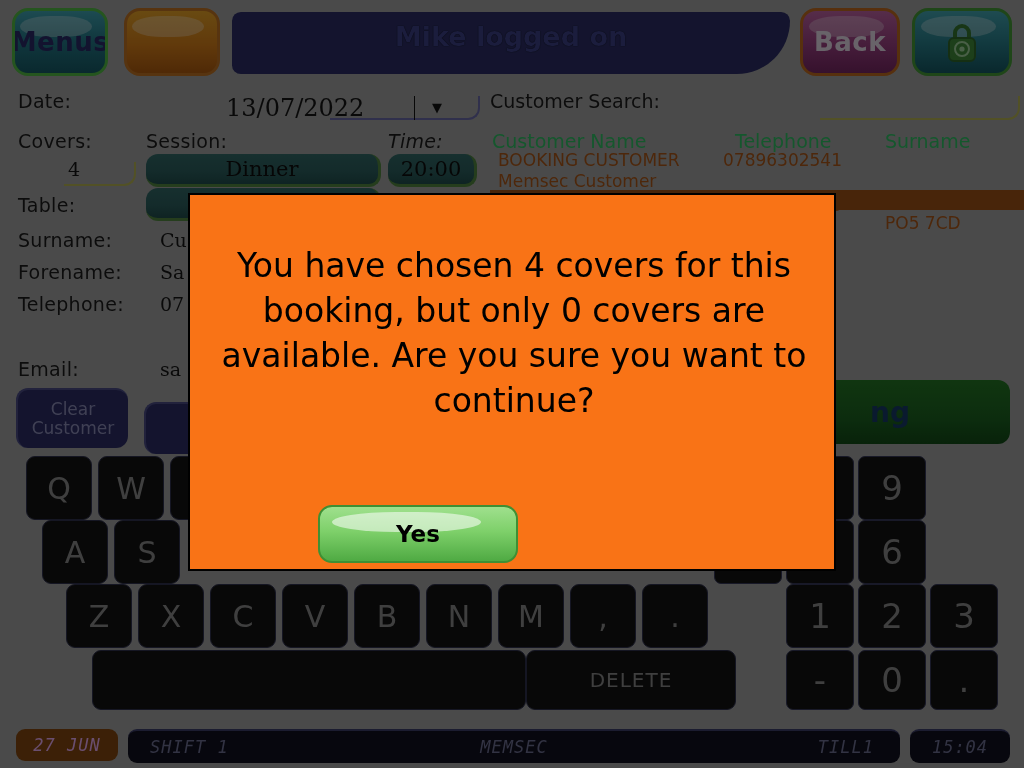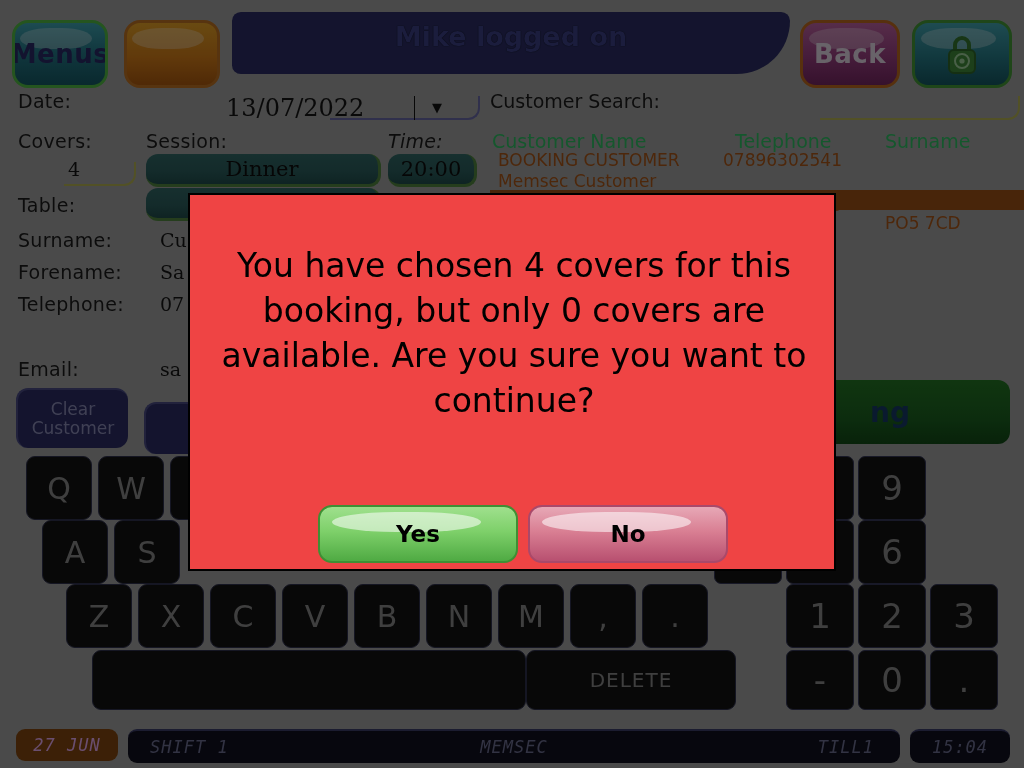--- a/index.html
+++ b/index.html
@@ -8,21 +8,21 @@
     background:#4a4a4a;
     font-family:"DejaVu Sans","Liberation Sans",sans-serif;
     position:relative;
     -webkit-font-smoothing:antialiased;
   }
   
   #app{position:absolute;inset:0;filter:brightness(0.45) saturate(0.9);}
   
   .topbar{position:absolute;left:0;top:0;width:1024px;height:84px;}
   .tbtn{
-    position:absolute;top:20px;height:68px;border-radius:16px;
+    position:absolute;top:8px;height:68px;border-radius:16px;
     display:flex;align-items:center;justify-content:center;
     font-weight:bold;font-size:26px;letter-spacing:.5px;
     box-sizing:border-box;overflow:hidden;
   }
   .tbtn .gloss{
     position:absolute;left:6%;top:8%;width:80%;height:34%;
     border-radius:50%/60%;background:rgba(255,255,255,.30);
   }
   .tbtn .lbl{position:relative;z-index:2;}
   #btn-menus{left:12px;width:96px;
@@ -107,21 +107,21 @@
   #st-main{left:128px;top:3px;width:772px;background:#101020;color:#6e7098;
            border-top:2px solid #3b3d70;}
   #st-time{left:910px;top:3px;width:100px;background:#101020;color:#6e7098;
            justify-content:center;border-top:2px solid #3b3d70;}
   #st-main .m-left{position:absolute;left:22px;}
   #st-main .m-mid{position:absolute;left:50%;transform:translateX(-50%);}
   #st-main .m-right{position:absolute;right:26px;}
   
   #dialog{
     position:absolute;left:188px;top:193px;width:648px;height:378px;
-    background:#ef4444;border:2px solid #000;box-sizing:border-box;
+    background:#f97316;border:2px solid #000;box-sizing:border-box;
     z-index:50;
   }
   #dialog-message{
     position:absolute;left:28px;top:48px;width:592px;
     text-align:center;font-size:33px;line-height:45px;color:#000;
     font-family:"DejaVu Sans","Liberation Sans",sans-serif;
   }
   .dbtn{
     position:absolute;top:310px;height:58px;border-radius:14px;
     display:flex;align-items:center;justify-content:center;
@@ -356,17 +356,13 @@
   </div>
 
 </div>
 
 <div id="dialog">
   <div id="dialog-message">You have chosen 4 covers for this booking, but only 0 covers are available. Are you sure you want to continue?</div>
   <div class="dbtn" id="dlg-yes">
     <span class="gl"></span>
     <span class="txt">Yes</span>
   </div>
-  <div class="dbtn" id="dlg-no">
-    <span class="gl"></span>
-    <span class="txt">No</span>
-  </div>
 </div>
 
 </body></html>

